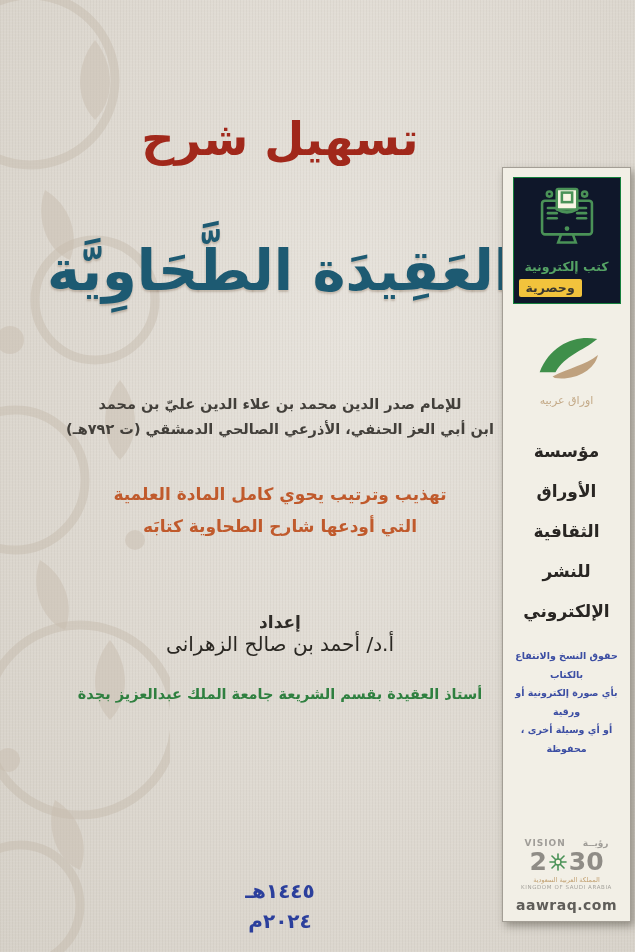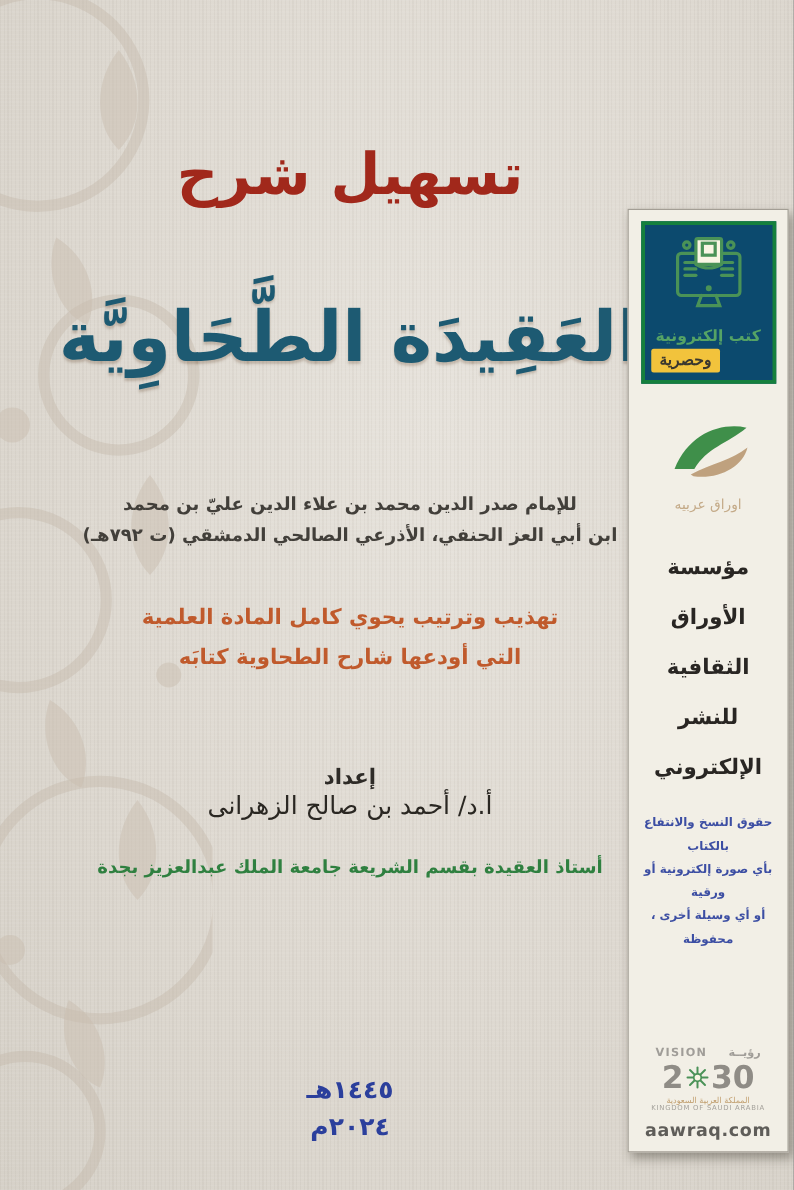--- a/index.html
+++ b/index.html
@@ -37,36 +37,36 @@
   }
   .preparer-name{
     position:absolute; left:0; top:632px; width:100%;
     font-size:20px; color:#2a2722;
   }
   .preparer-title{
     position:absolute; left:0; top:686px; width:100%;
     font-size:14.5px; font-weight:bold; color:#2f8040;
   }
   .years{
-    position:absolute; left:0; top:856px; width:100%;
+    position:absolute; left:0; top:876px; width:100%;
     font-size:20px; font-weight:bold; color:#2b3f9c; line-height:1.5;
   }
 
   .sidebar{
     position:absolute; left:502px; top:167px; width:129px; height:755px;
     background:#f2efe6; border:1px solid #a39e95;
     box-shadow:3px 4px 8px rgba(60,55,45,.45);
     display:flex; flex-direction:column; align-items:center; padding:9px 6px 6px;
   }
   .ebook-badge{
-    width:108px; background:#0c4a6e; border:3px solid #15803d;
+    width:108px; background:#0f172a; border:1px solid #15803d;
     padding:8px 5px 6px; text-align:center;
   }
   .ebook-label{ font-size:12.5px; font-weight:bold; color:#55a365; margin-top:3px; }
-  .exclusive-wrap{ text-align:left; margin-top:3px;font-family:Liberation Serif, serif; }
+  .exclusive-wrap{ text-align:left; margin-top:3px; }
   .exclusive-label{
     display:inline-block; background:#f2c33c; color:#3a372f;
     font-size:12.5px; font-weight:bold; padding:1px 7px 2px; border-radius:2px;
   }
   .pub-logo{ margin-top:28px; text-align:center; }
   .pub-logo-name{ font-size:11px; color:#c4aa88; margin-top:2px; }
   .foundation{ margin-top:24px; text-align:center; }
   .foundation div{
     font-size:17px; font-weight:bold; color:#292623; line-height:40px;
   }

